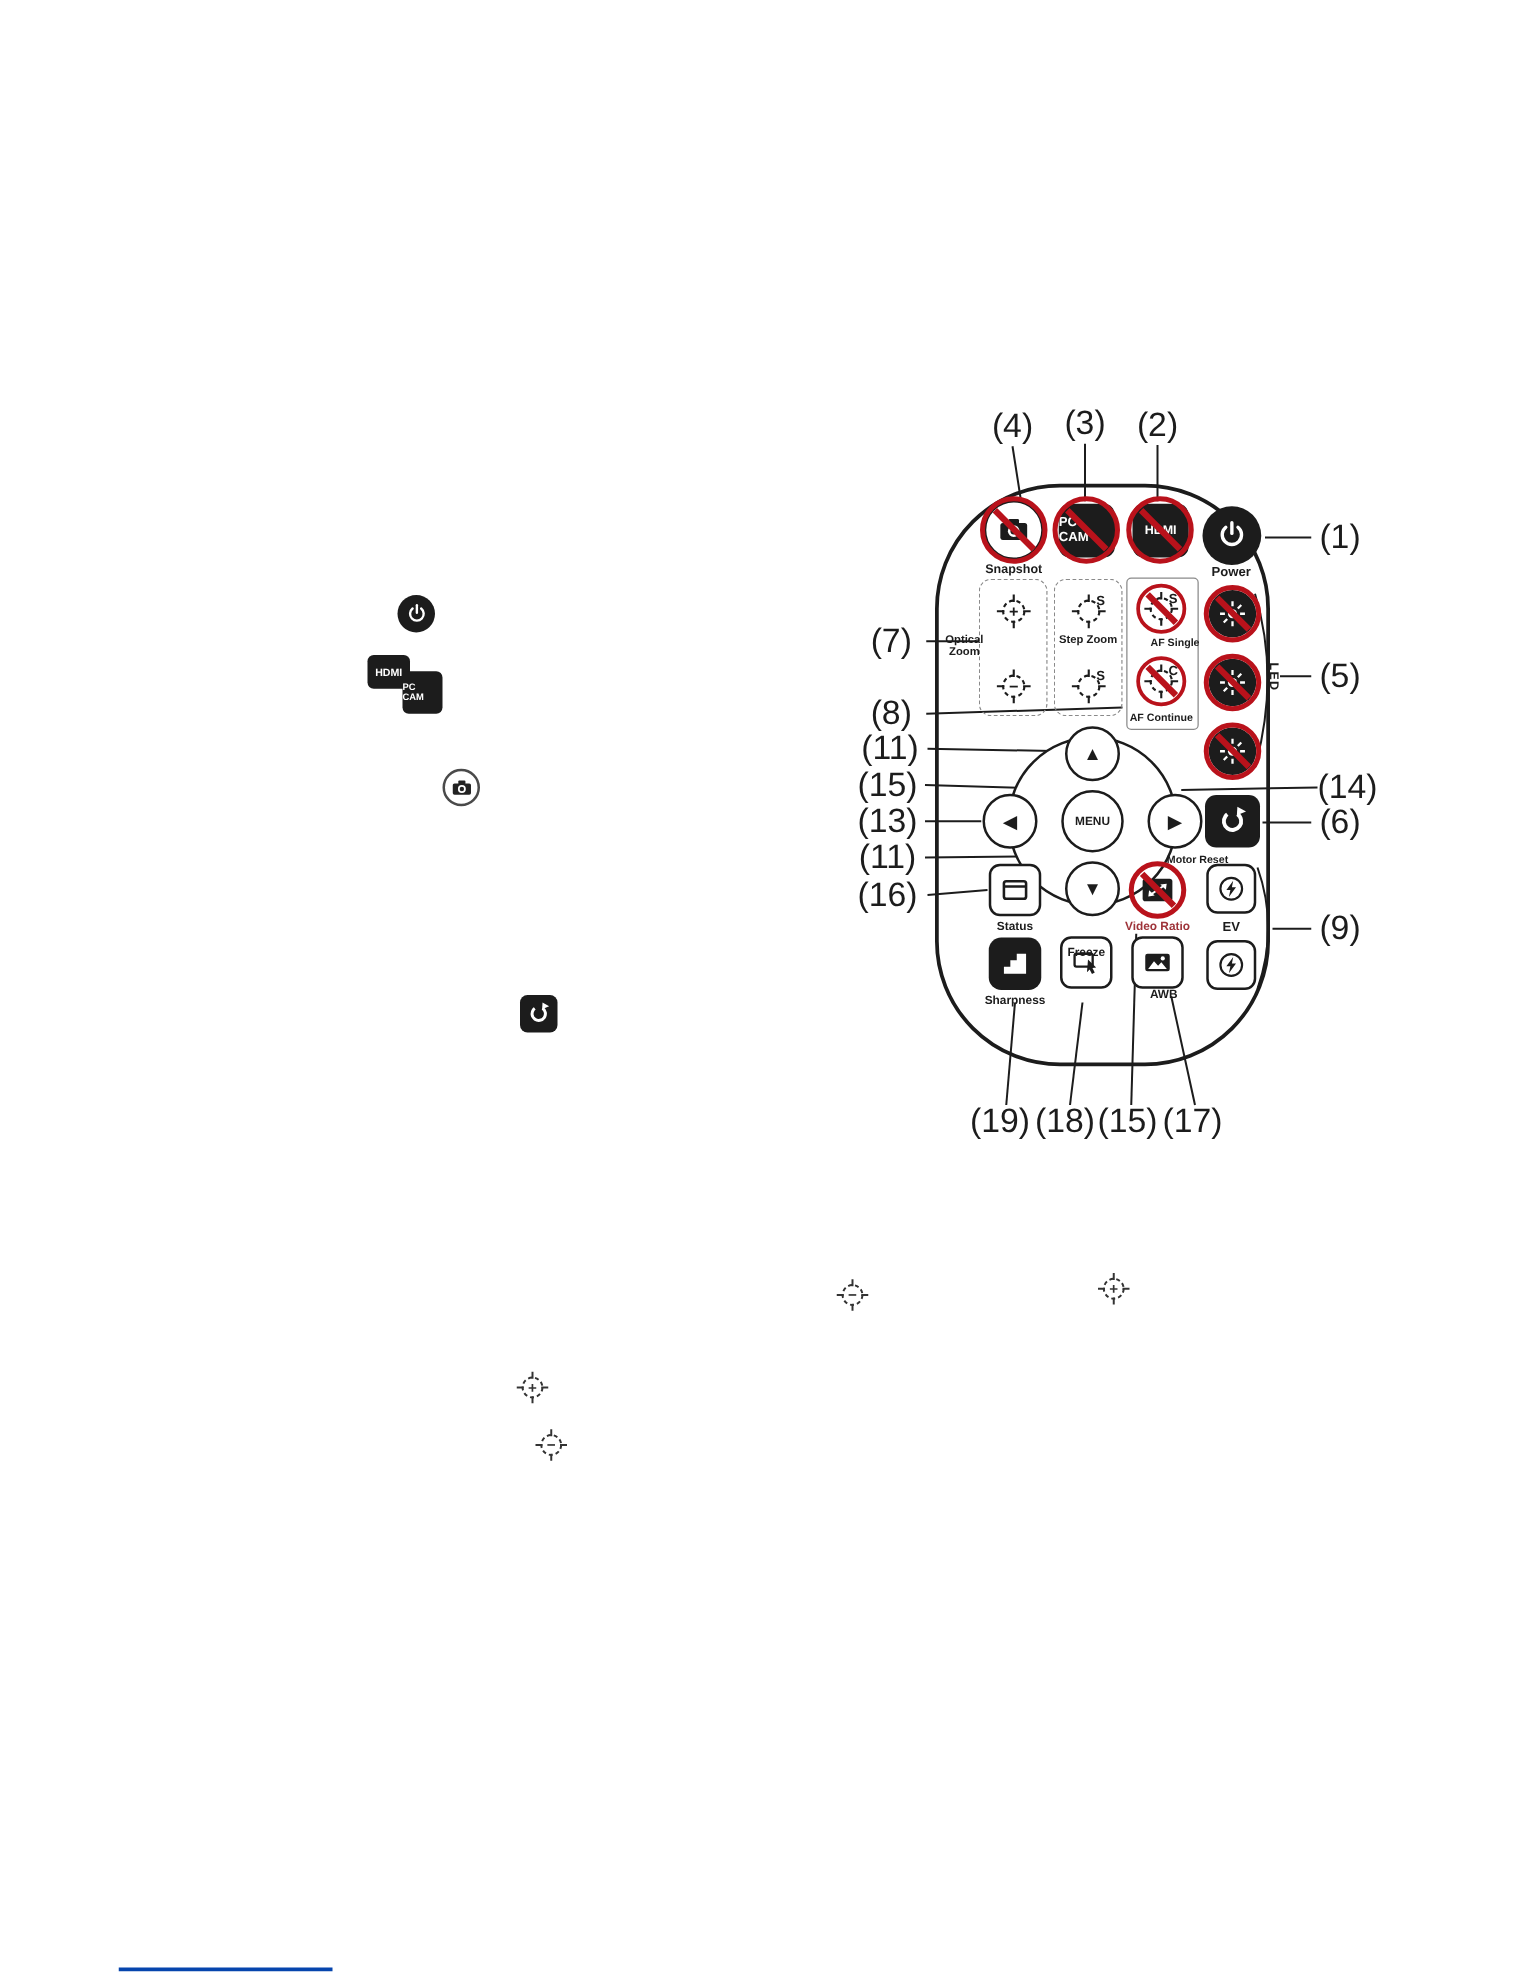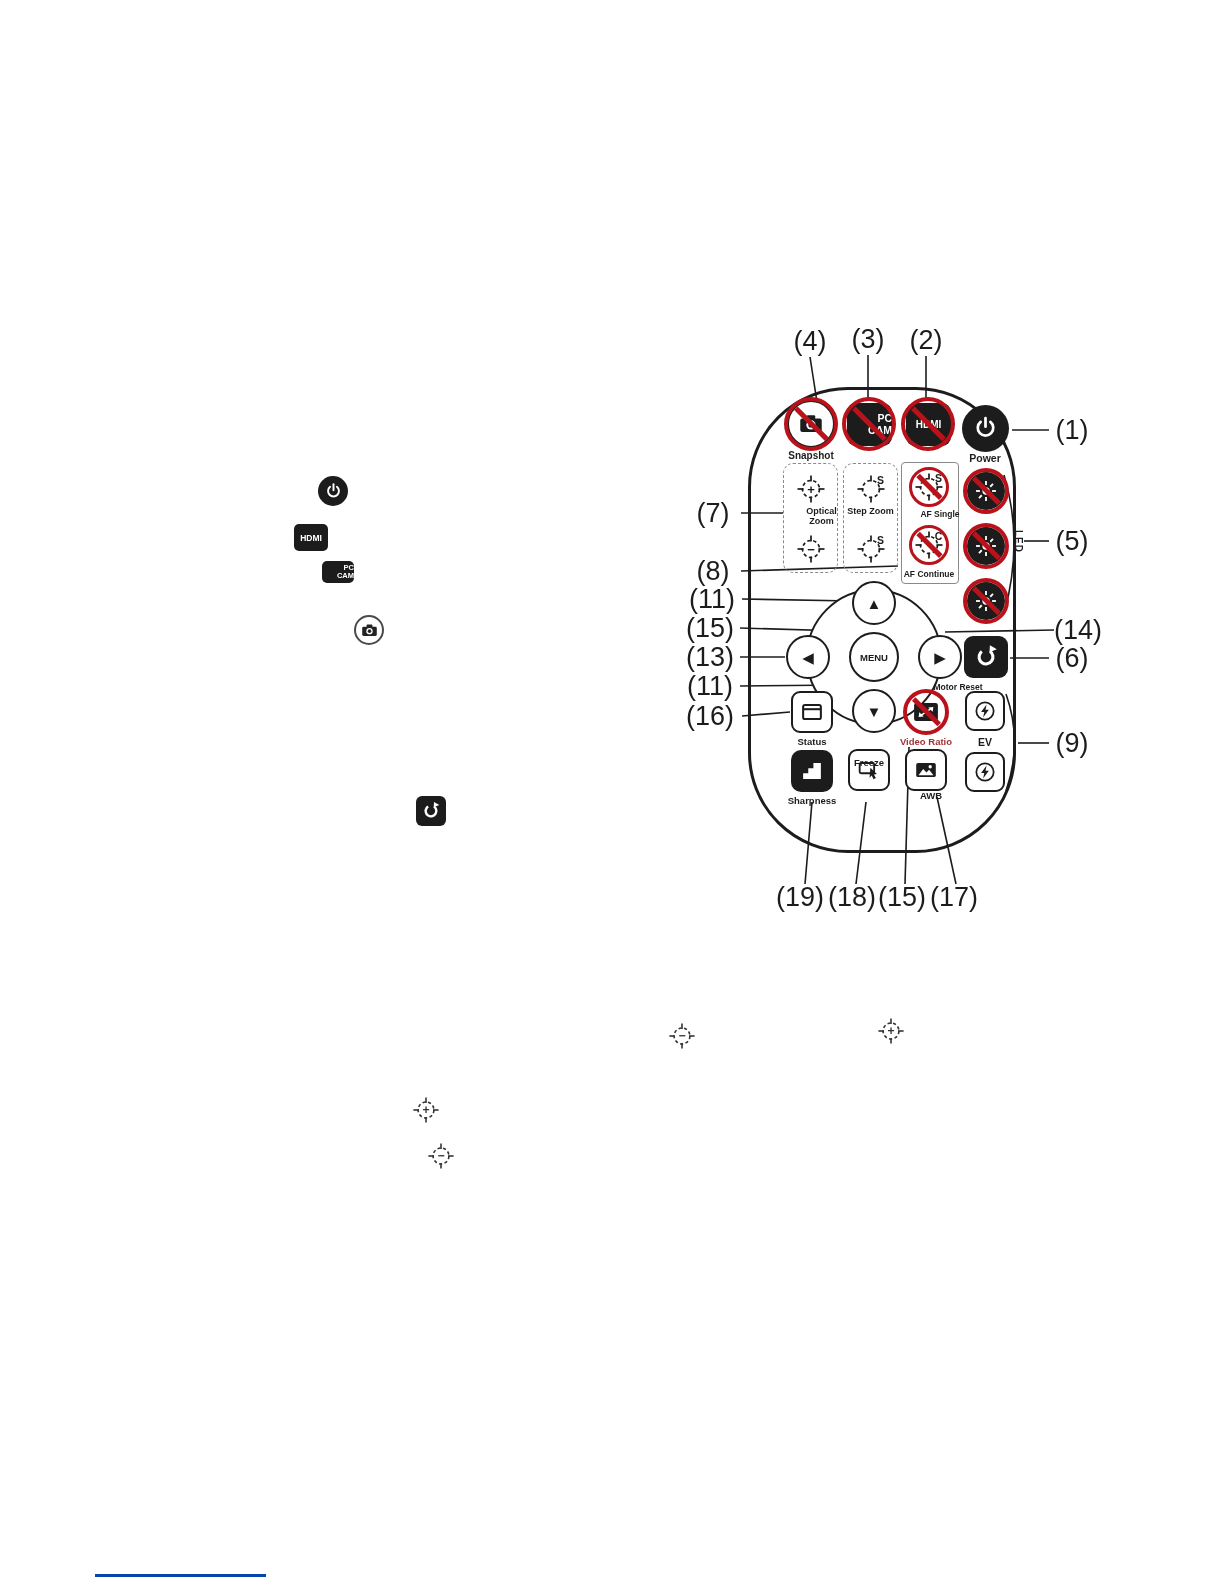--- a/index.html
+++ b/index.html
@@ -14,21 +14,21 @@
         font-family:"Liberation Sans",sans-serif;color:var(--ink)}
   .callout{position:absolute;transform:translate(-50%,-50%);font-size:27px;color:var(--ink);white-space:nowrap;z-index:3}
   .remote{position:absolute;left:748px;top:387px;width:268px;height:466px;border:3px solid var(--ink);
           border-radius:100px;background:#fff}
   .lines{position:absolute;left:0;top:0;z-index:1;pointer-events:none}
   .btn-circ{position:absolute;border:2.5px solid var(--ink);border-radius:50%;background:#fff;
             display:flex;align-items:center;justify-content:center;z-index:2}
   .btn-sq{position:absolute;border:2.5px solid var(--ink);border-radius:9px;background:#fff;
           display:flex;align-items:center;justify-content:center;z-index:2}
   .blk{position:absolute;background:var(--ink);color:#fff;display:flex;align-items:center;justify-content:center;
-       text-align:right;font-weight:bold;z-index:2}
+       text-align:left;font-weight:bold;z-index:2}
   .no{position:absolute;border-radius:50%;border:4px solid var(--prohibition-red);z-index:6}
   .no::before{content:"";position:absolute;left:50%;top:1px;bottom:1px;width:4.5px;margin-left:-2.25px;
               background:var(--prohibition-red);transform:rotate(-45deg)}
   .lbl{position:absolute;transform:translateX(-50%);font-weight:bold;font-size:9.5px;color:var(--ink);
        text-align:center;white-space:nowrap;z-index:3}
   .lbl.sm{font-size:8.5px}
   .dashbox{position:absolute;border:1.5px dashed #8a8a8a;border-radius:10px;z-index:1}
   .afbox{position:absolute;border:1.2px solid #8a8a8a;border-radius:4px;z-index:1}
   .ring{position:absolute;border:2px solid var(--ink);border-radius:50%;z-index:1;background:#fff}
   .ico{display:block}
@@ -106,21 +106,21 @@
 <div class="page">
 
   <div class="blk" style="left:318px;top:476px;width:30px;height:30px;border-radius:50%">
     <svg class="ico" width="19" height="19" viewBox="0 0 30 30" style="color:#fff">
         <use href="#sym-power"></use>
       </svg>
   </div>
   <div class="blk" style="left:294px;top:524px;width:34px;height:27px;border-radius:5px;font-size:8.5px">
     <span>HDMI</span>
   </div>
-  <div class="blk" style="left:322px;top:561px;width:32px;height:22px;border-radius:5px;font-size:7.5px">
+  <div class="blk" style="left:322px;top:537px;width:32px;height:34px;border-radius:5px;font-size:7.5px">
     <span class="wrap2">PC
 CAM</span>
   </div>
   <div class="btn-circ" style="left:354px;top:615px;width:30px;height:30px;border-width:2px;border-color:#4a4a4a">
     <svg class="ico" width="19" height="19" viewBox="0 0 30 30" style="color:#222">
         <use href="#sym-cam"></use>
       </svg>
   </div>
   <div class="blk" style="left:416px;top:796px;width:30px;height:30px;border-radius:6px">
     <svg class="ico" width="20" height="20" viewBox="0 0 30 30" style="color:#fff">
@@ -197,21 +197,21 @@
         <use href="#sym-power"></use>
       </svg>
   </div>
   <span class="lbl" style="left:985px;top:452px;font-size:10.5px">Power</span>
 
   <div class="dashbox" style="left:783px;top:463px;width:55px;height:110px"></div>
   <svg class="ico" width="30" height="30" viewBox="0 0 30 30" style="position:absolute;left:796px;top:474px;color:#1c1c1c;z-index:2">
     <use href="#sym-ch"></use>
       <text x="15" y="19.5" text-anchor="middle" font-size="13" font-weight="bold" font-family="Liberation Sans, sans-serif" fill="currentColor">+</text>
   </svg>
-  <div class="zoomlbl" style="left:796px;top:506px;width:51px">Optical Zoom</div>
+  <div class="zoomlbl" style="left:746px;top:506px;width:51px">Optical Zoom</div>
   <svg class="ico" width="30" height="30" viewBox="0 0 30 30" style="position:absolute;left:796px;top:534px;color:#1c1c1c;z-index:2">
     <use href="#sym-ch"></use>
       <text x="15" y="19.5" text-anchor="middle" font-size="13" font-weight="bold" font-family="Liberation Sans, sans-serif" fill="currentColor">−</text>
   </svg>
 
   <div class="dashbox" style="left:843px;top:463px;width:55px;height:110px"></div>
   <svg class="ico" width="30" height="30" viewBox="0 0 30 30" style="position:absolute;left:856px;top:474px;color:#1c1c1c;z-index:2">
     <use href="#sym-ch"></use>
       <text x="24.5" y="10" text-anchor="middle" font-size="10.5" font-weight="bold" font-family="Liberation Sans, sans-serif" fill="currentColor">S</text>
   </svg>

